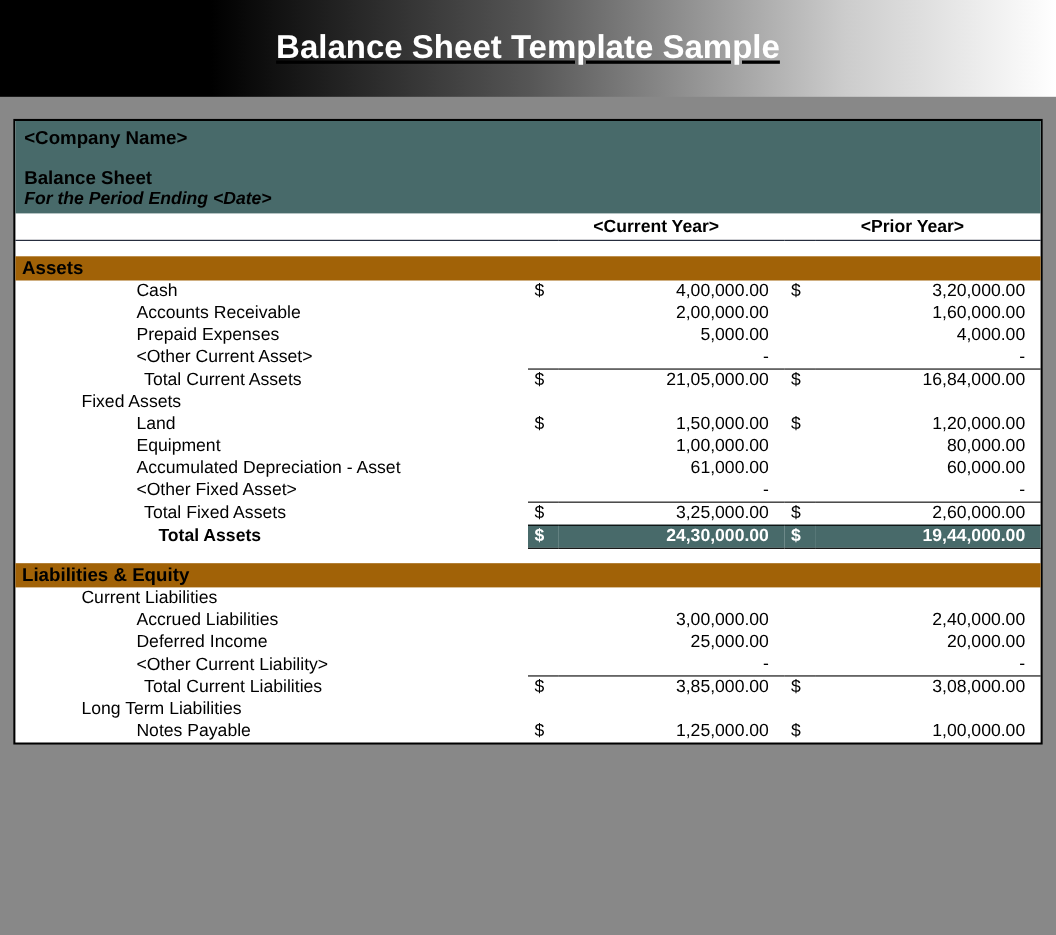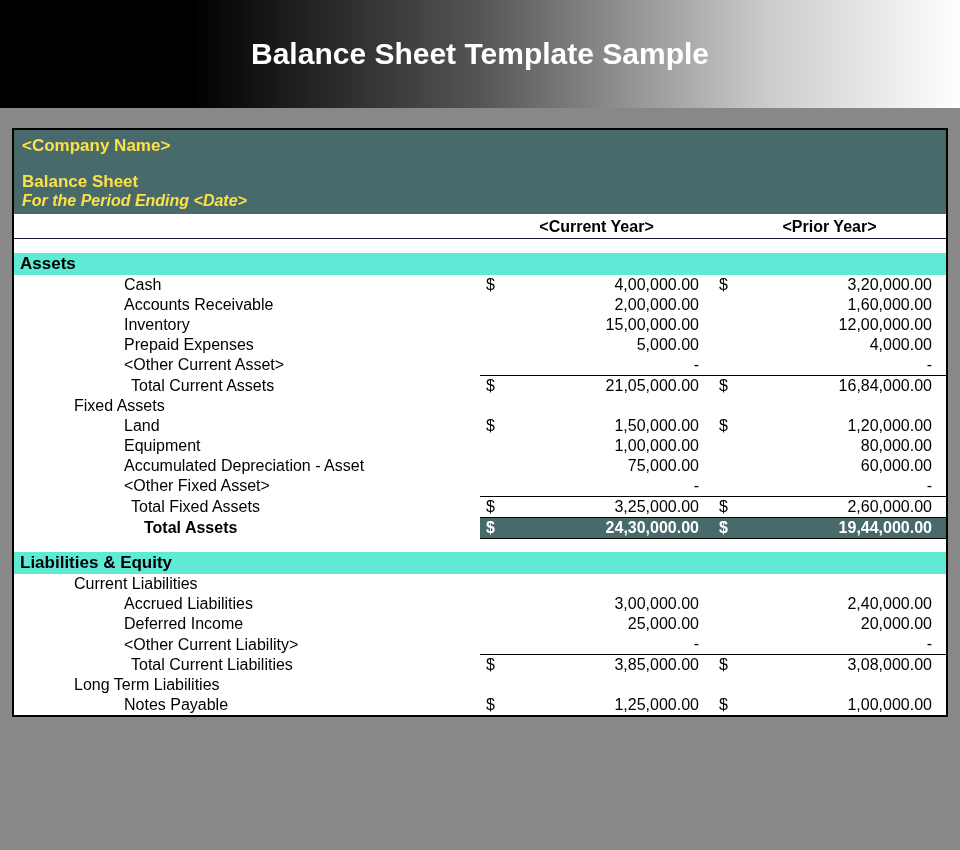--- a/index.html
+++ b/index.html
@@ -9,42 +9,43 @@
     }
     body {
       font-family: Arial, Helvetica, sans-serif;
       background: #888;
       width: 960px;
       height: 850px;
       overflow: hidden;
     }
     .banner {
       width: 100%;
-      height: 108px;
+      height: 88px;
       background: linear-gradient(to right, #000 0%, #000 20%, #555 50%, #ccc 80%, #fff 100%);
       display: flex;
       align-items: center;
       justify-content: center;
+      text-decoration: underline;
     }
     .banner-title {
       color: #fff;
       font-size: 30px;
       font-weight: bold;
     }
     .sheet-wrapper {
       padding: 20px 12px 0 12px;
     }
     .sheet {
       background: #fff;
       border: 2px solid #000;
       width: 100%;
     }
     .header-block {
       background: #486a6a;
-      color: #fde047;
+      color: #000000;
       padding: 6px 8px 4px 8px;
     }
     .company-name {
       font-weight: bold;
       font-size: 17px;
       margin-bottom: 16px;
     }
     .header-block .right {
       text-align: left;
     }
@@ -75,21 +76,21 @@
       text-align: center;
       padding-top: 4px;
       padding-bottom: 2px;
     }
     .year-headers-border td {
       border-bottom: 1px solid #0f172a;
       text-align: center;
     }
     .spacer td { height: 14px; }
     .section-head td {
-      background: #5eead4;
+      background: #a16207;
       font-weight: bold;
       font-size: 17px;
       padding-left: 6px;
     }
     .subsection td.label {
       font-weight: normal;
       padding-left: 60px;
       font-size: 16px;
     }
     .line td.label {
@@ -164,27 +165,20 @@
         <td class="col-val">3,20,000.00</td>
       </tr>
       <tr class="line">
         <td class="label">Accounts Receivable</td>
         <td class="col-sym"></td>
         <td class="col-val">2,00,000.00</td>
         <td class="col-sym"></td>
         <td class="col-val">1,60,000.00</td>
       </tr>
       <tr class="line">
-        <td class="label">Inventory</td>
-        <td class="col-sym"></td>
-        <td class="col-val">15,00,000.00</td>
-        <td class="col-sym"></td>
-        <td class="col-val">12,00,000.00</td>
-      </tr>
-      <tr class="line">
         <td class="label">Prepaid Expenses</td>
         <td class="col-sym"></td>
         <td class="col-val">5,000.00</td>
         <td class="col-sym"></td>
         <td class="col-val">4,000.00</td>
       </tr>
       <tr class="line">
         <td class="label">&lt;Other Current Asset&gt;</td>
         <td class="col-sym"></td>
         <td class="col-val">-</td>
@@ -212,21 +206,21 @@
       <tr class="line">
         <td class="label">Equipment</td>
         <td class="col-sym"></td>
         <td class="col-val">1,00,000.00</td>
         <td class="col-sym"></td>
         <td class="col-val">80,000.00</td>
       </tr>
       <tr class="line">
         <td class="label">Accumulated Depreciation - Asset</td>
         <td class="col-sym"></td>
-        <td class="col-val">75,000.00</td>
+        <td class="col-val">61,000.00</td>
         <td class="col-sym"></td>
         <td class="col-val">60,000.00</td>
       </tr>
       <tr class="line">
         <td class="label">&lt;Other Fixed Asset&gt;</td>
         <td class="col-sym"></td>
         <td class="col-val">-</td>
         <td class="col-sym"></td>
         <td class="col-val">-</td>
       </tr>

